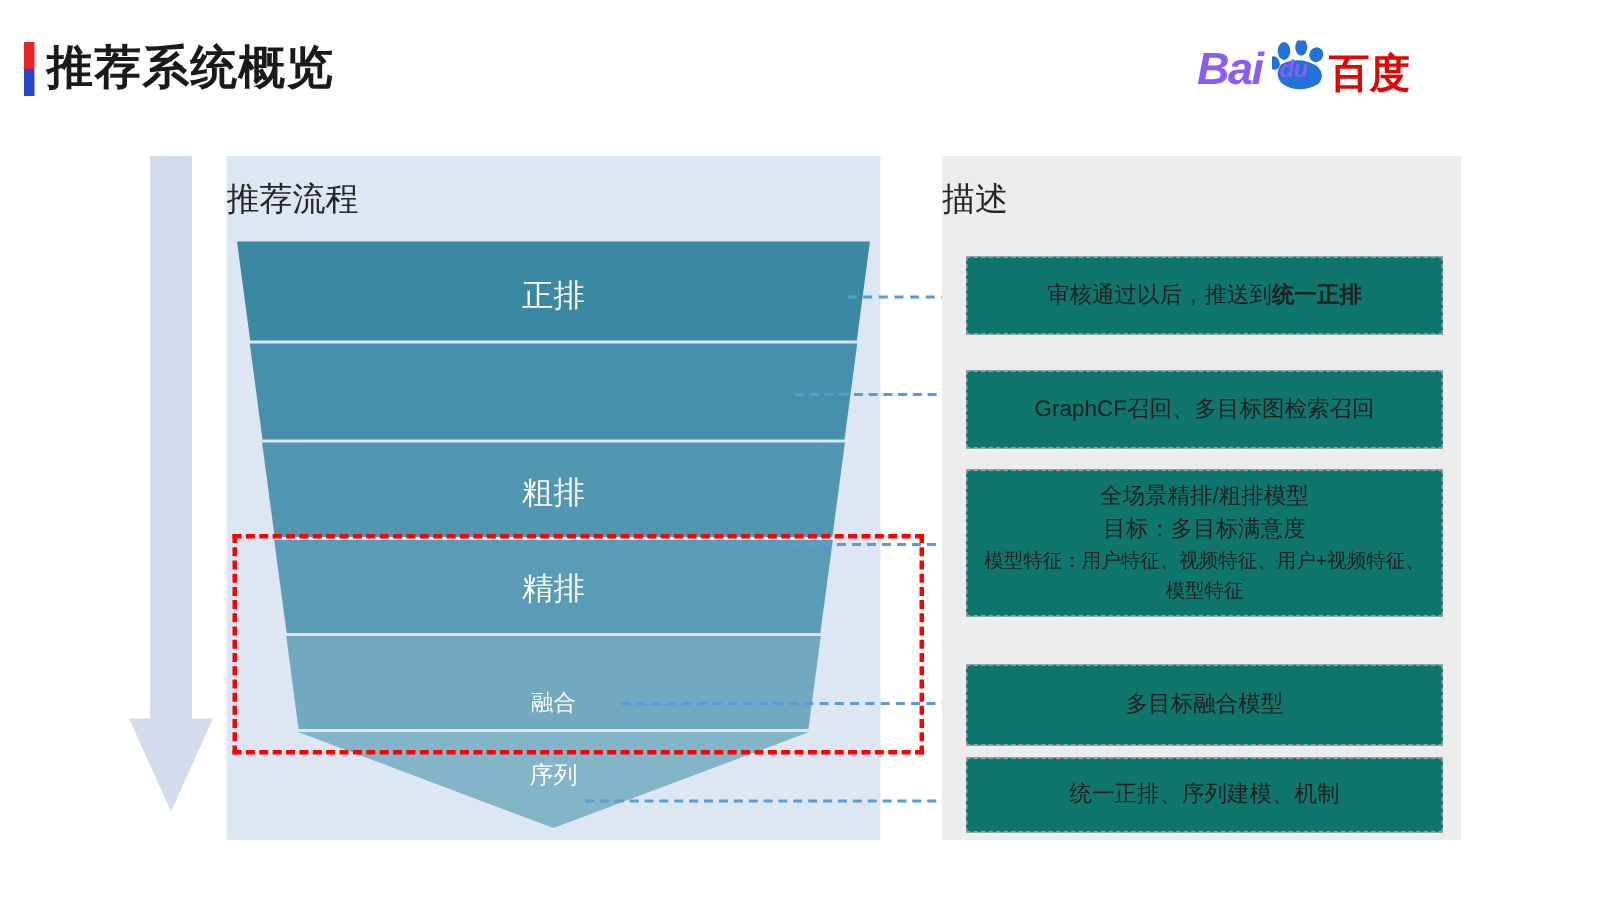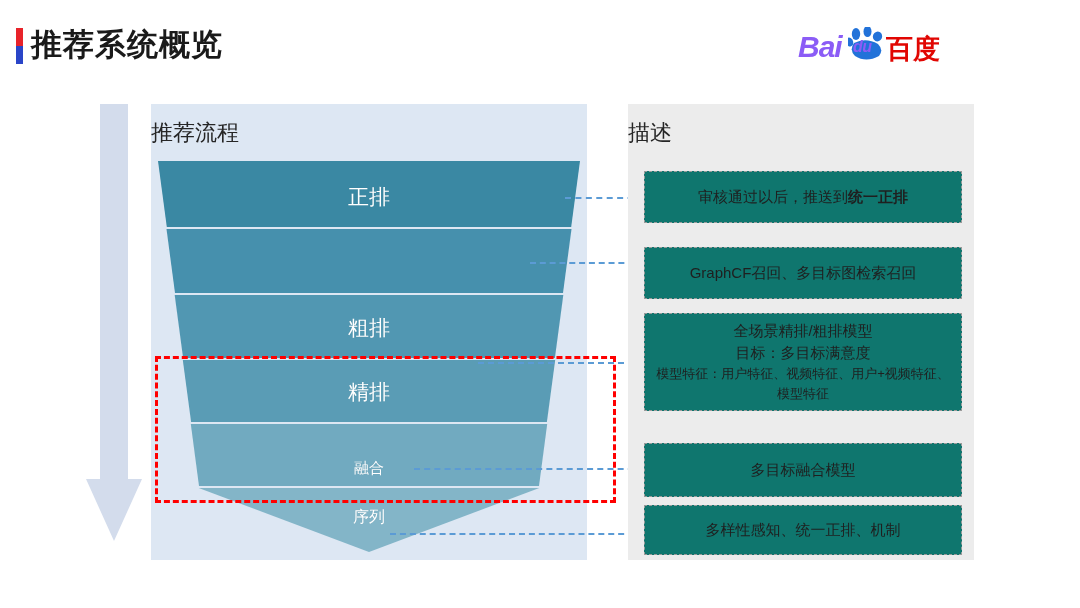--- a/index.html
+++ b/index.html
@@ -175,18 +175,18 @@
     <div class="desc-line">目标：多目标满意度</div>
     <div class="desc-line small">模型特征：用户特征、视频特征、用户+视频特征、</div>
     <div class="desc-line small">模型特征</div>
   </div>
 
   <div class="desc-box" style="top:443px;height:54px;text-align:center;">
     <div class="desc-line">多目标融合模型</div>
   </div>
 
   <div class="desc-box" style="top:505px;height:50px;">
-    <div class="desc-line">多样性感知、统一正排、机制</div>
+    <div class="desc-line">统一正排、序列建模、机制</div>
   </div>
 
   <div id="red-box"></div>
 
 </div>
 
 </body></html>

